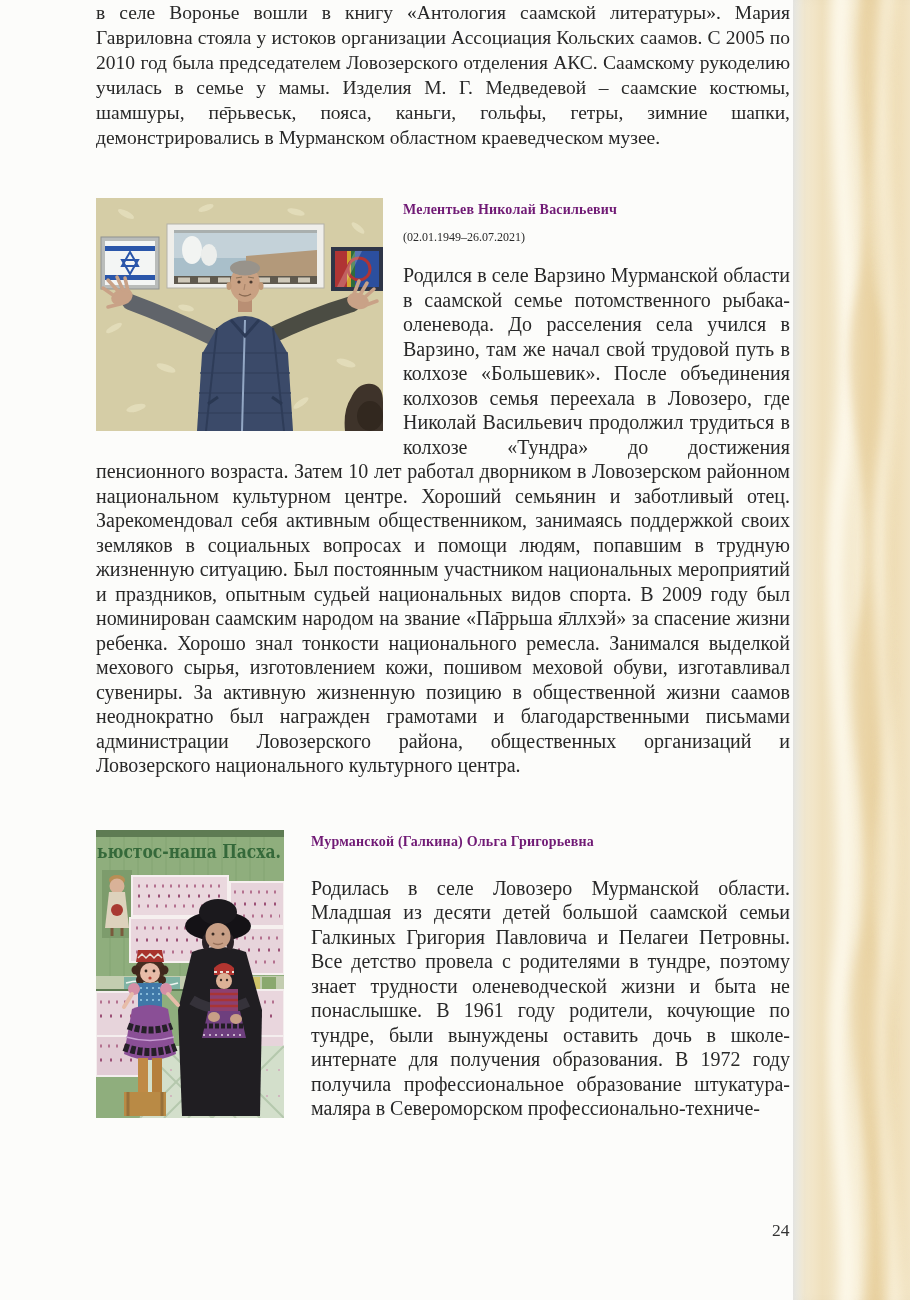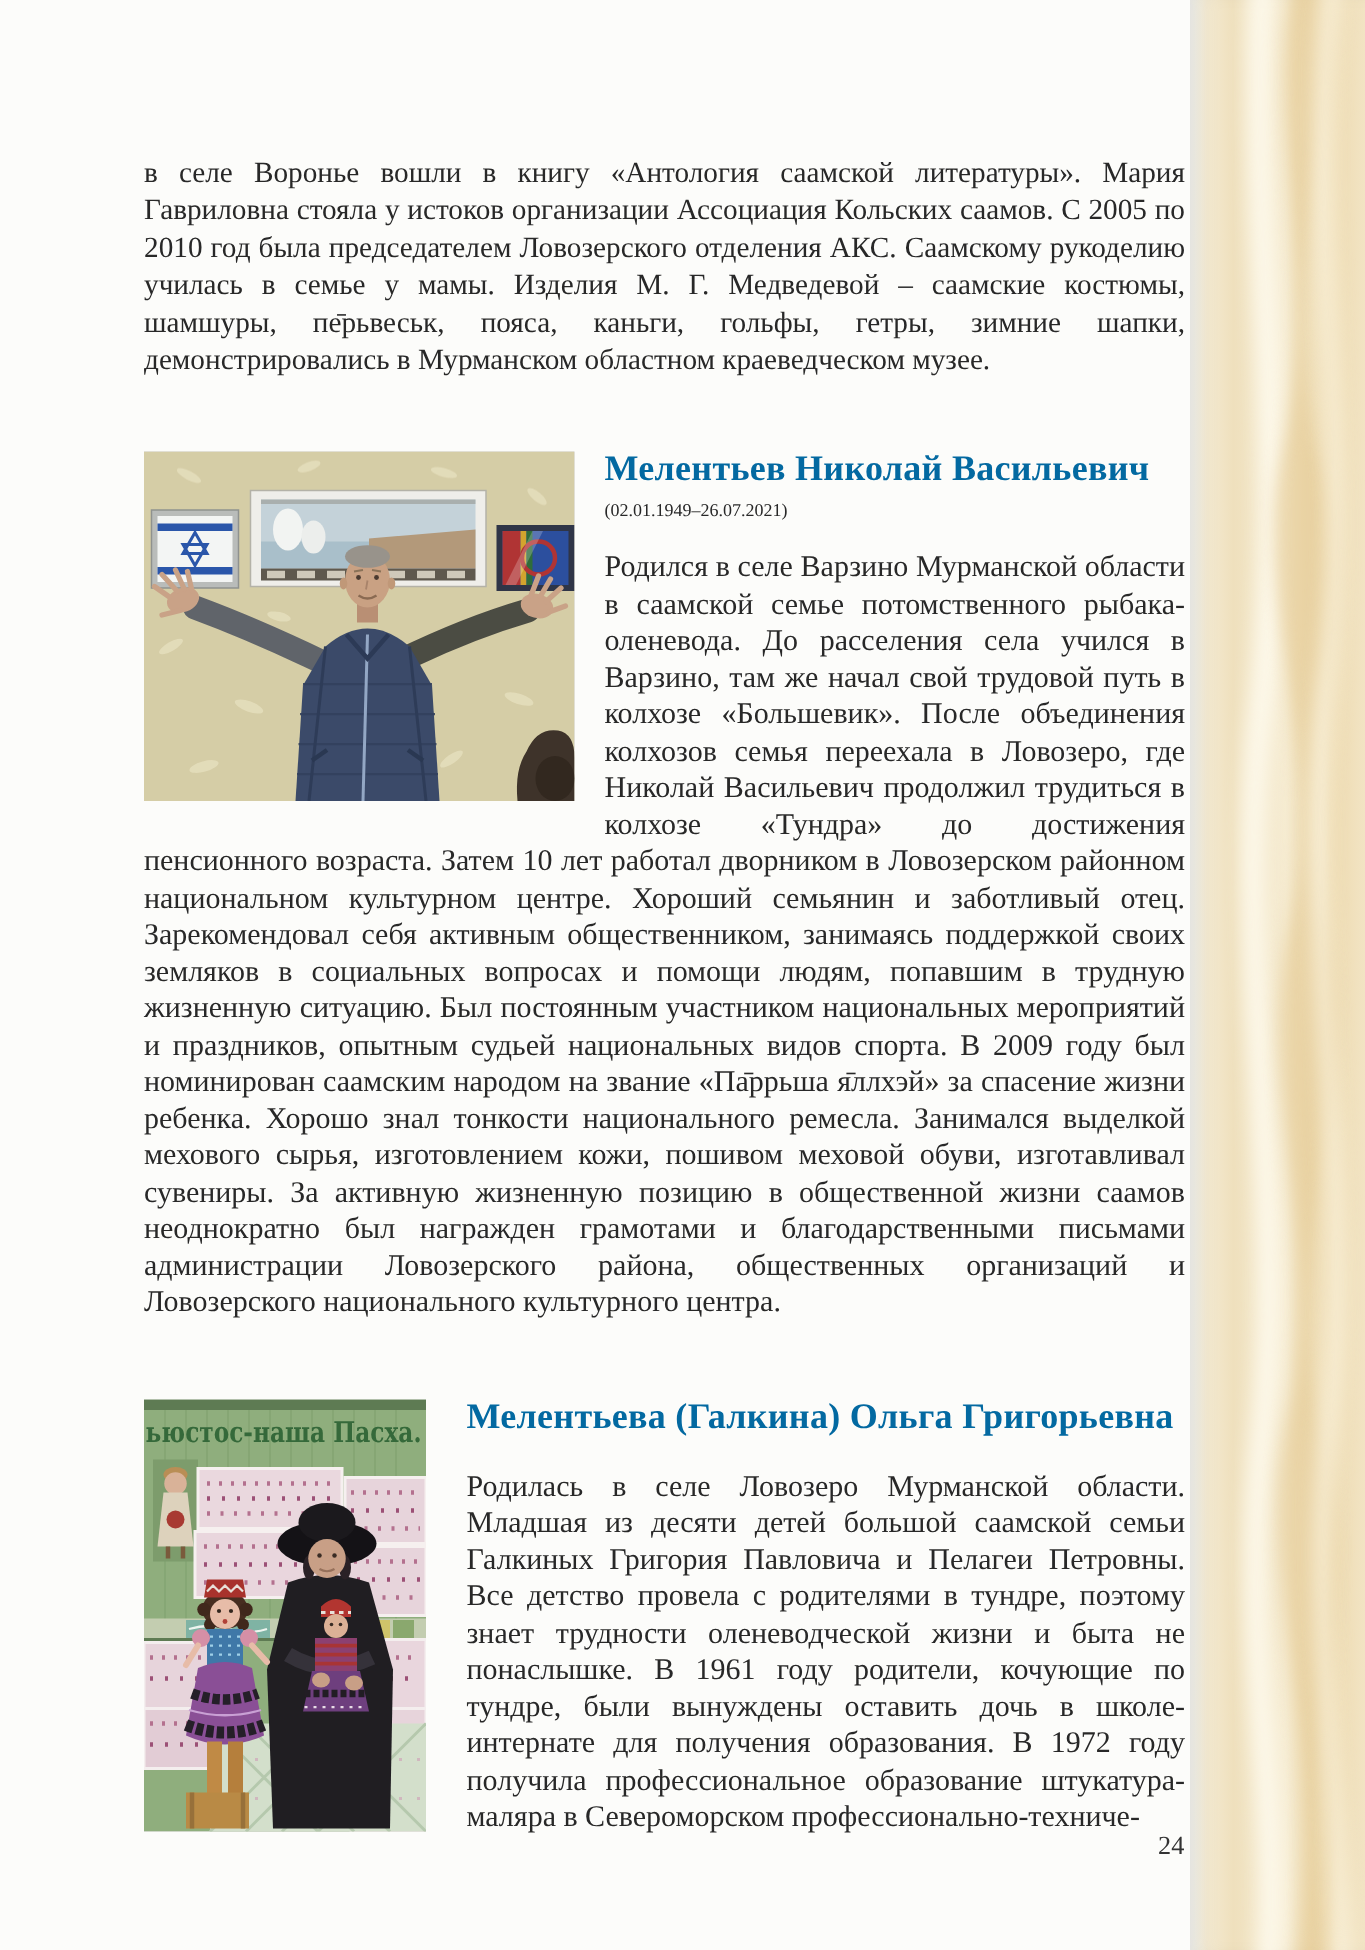--- a/index.html
+++ b/index.html
@@ -21,36 +21,35 @@
     box-shadow:inset 14px 0 16px -12px rgba(110,110,100,.28);
   }
   .edge svg{display:block;width:117px;height:1300px;}
   .ribbon-dark{filter:blur(5px);}
   .ribbon-light{filter:blur(6px);}
 
   .content{position:absolute;left:96px;top:0;width:694px;}
 
   p,h2{margin:0;}
   .intro{
-    margin-top:103px;
     font-size:19.5px;line-height:25px;
     text-align:justify;text-align-last:left;
   }
   .entry{clear:both;}
   .entry1{margin-top:46px;}
   .entry2{margin-top:50px;}
 
   .photo{float:left;background:#ccc;}
   .photo svg{display:block;}
   .photo1{width:287px;height:233px;margin:2px 20px 14px 0;}
   .photo2{width:188px;height:288px;margin:2px 27px 12px 0;}
 
   .entry h2{
-    font-size:24px;line-height:28px;font-weight:700;
-    letter-spacing:.2px;color:#0369a1;
+    font-size:14px;line-height:28px;font-weight:700;
+    letter-spacing:.2px;color:#701a75;
   }
   .dates{font-size:12px;line-height:27px;}
   .bio{
     margin-top:12px;
     font-size:20px;line-height:24.5px;
     text-align:justify;text-align-last:left;
   }
   .entry2 .bio{margin-top:20px;}
 
   .page-num{
@@ -317,19 +316,19 @@
           <path d="M32,196 Q54,204 76,196" stroke="#251f28" stroke-width="7" fill="none" stroke-dasharray="5 2"></path>
           <path d="M28,217 Q54,227 80,217" stroke="#251f28" stroke-width="8" fill="none" stroke-dasharray="5 2"></path>
           <path d="M30,207 Q54,214 78,207" stroke="#c9a0d4" stroke-width="1.5" fill="none"></path>
           <rect x="42" y="228" width="10" height="36" fill="#c08a45"></rect>
           <rect x="56" y="228" width="10" height="36" fill="#b57f3c"></rect>
           <rect x="28" y="262" width="42" height="24" fill="#b98a45"></rect>
           <path d="M32,262 V286 M66,262 V286" stroke="#97703a" stroke-width="3"></path>
         </g>
       </svg>
     </div>
-    <h2>Мелентьева (Галкина) Ольга Григорьевна</h2>
+    <h2>Мурманской (Галкина) Ольга Григорьевна</h2>
     <p class="bio">Родилась в селе Ловозеро Мурманской области. Младшая из десяти детей большой саамской семьи Галкиных Григория Павловича и Пелагеи Петровны. Все детство провела с родителями в тундре, поэтому знает трудности оленеводческой жизни и быта не понаслышке. В 1961 году родители, кочующие по тундре, были вынуждены оставить дочь в школе-интернате для получения образования. В 1972 году получила профессиональное образование штукатура-маляра в Североморском профессионально-техниче-</p>
   </section>
 
 </main>
 
 <div class="page-num">24</div>
 
 </body></html>

